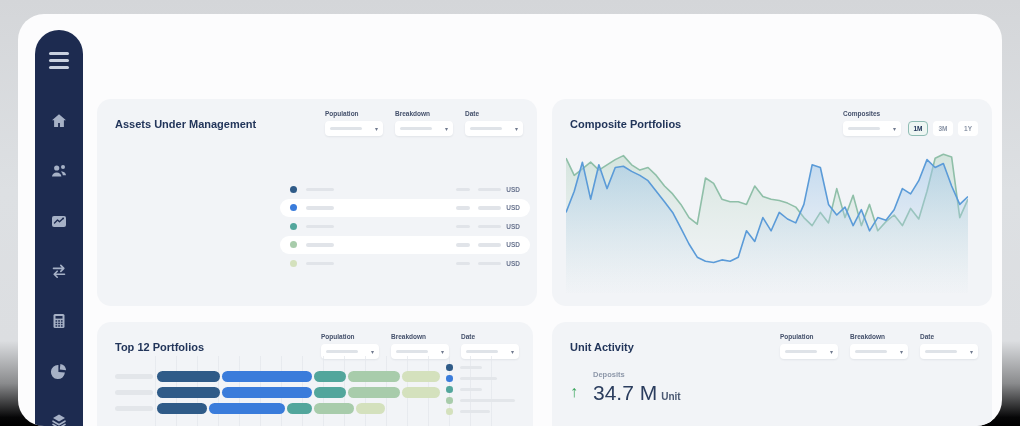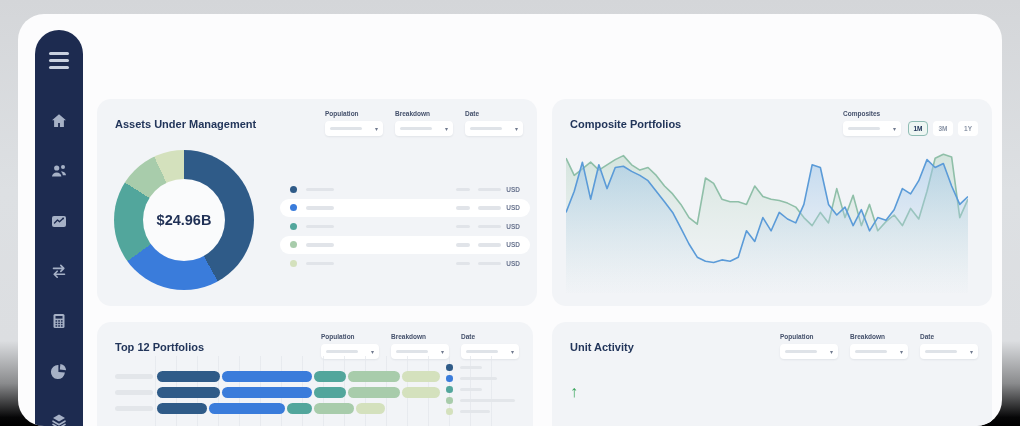--- a/index.html
+++ b/index.html
@@ -186,26 +186,20 @@
           <span class="dash"></span>
           <span class="caret">▾</span>
         </div>
       </div>
       <div class="filter">
         <span class="filter-label">Date</span>
         <div class="select">
           <span class="dash"></span>
           <span class="caret">▾</span>
         </div>
-      </div>
-    </div>
-    <div class="donut-wrap">
-      <div class="donut" style="background: conic-gradient(rgb(47, 91, 136) 0deg, rgb(47, 91, 136) 151.2deg, rgb(58, 124, 219) 151.2deg, rgb(58, 124, 219) 234deg, rgb(82, 166, 156) 234deg, rgb(82, 166, 156) 302.4deg, rgb(168, 204, 171) 302.4deg, rgb(168, 204, 171) 334.8deg, rgb(212, 225, 189) 334.8deg, rgb(212, 225, 189) 360deg);"></div>
-      <div class="donut-hole">
-        <span class="donut-center">$24.96B</span>
       </div>
     </div>
     <div class="aum-legend">
         <div class="legend-row">
           <span class="legend-dot" style="background:#2f5b88"></span>
           <span class="legend-bar lb-name"></span>
           <span class="flex-sp"></span>
           <span class="legend-bar lb-sm"></span>
           <span class="legend-bar lb-md"></span>
           <span class="legend-usd">USD</span>
@@ -383,16 +377,23 @@
       <div class="filter">
         <span class="filter-label">Date</span>
         <div class="select">
           <span class="dash"></span>
           <span class="caret">▾</span>
         </div>
       </div>
     </div>
     <div class="cash-metric">
       <span class="trend-arrow">↑</span>
+      <div class="metric-block">
+        <div class="metric-label">Deposits</div>
+        <div class="metric-line">
+          <span class="metric-value">34.7 M</span>
+          <span class="metric-unit">Unit</span>
+        </div>
+      </div>
     </div>
   </section>
 
 </div>
 
 </body></html>

